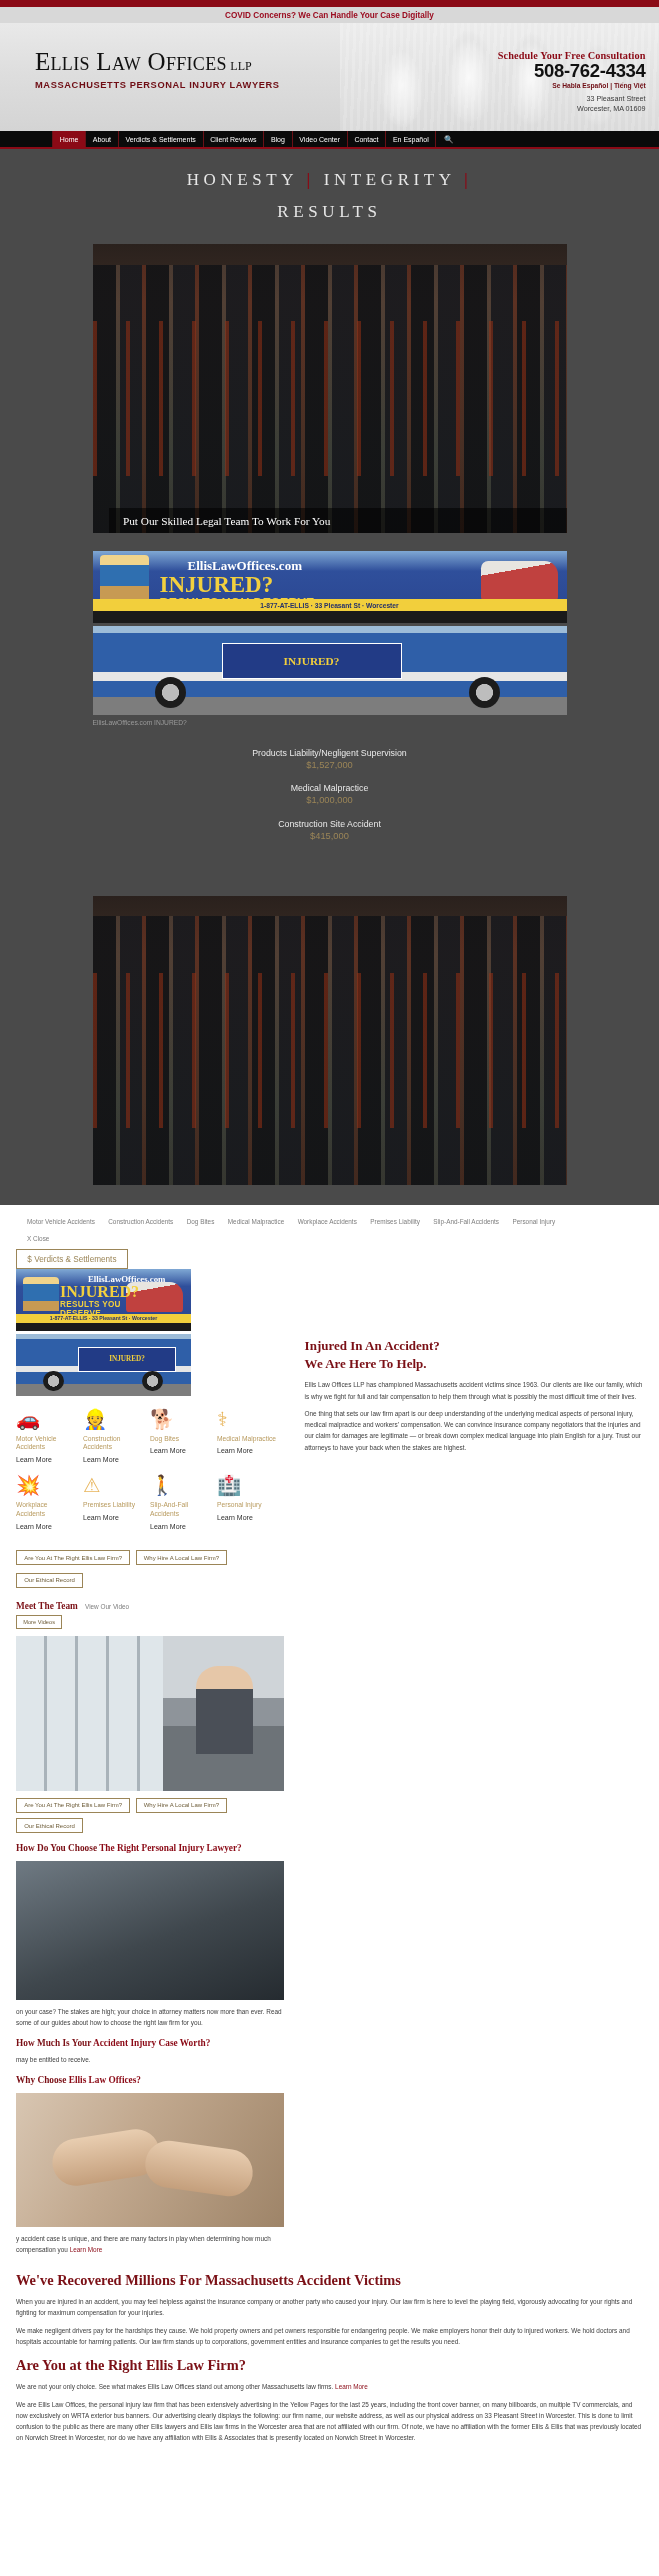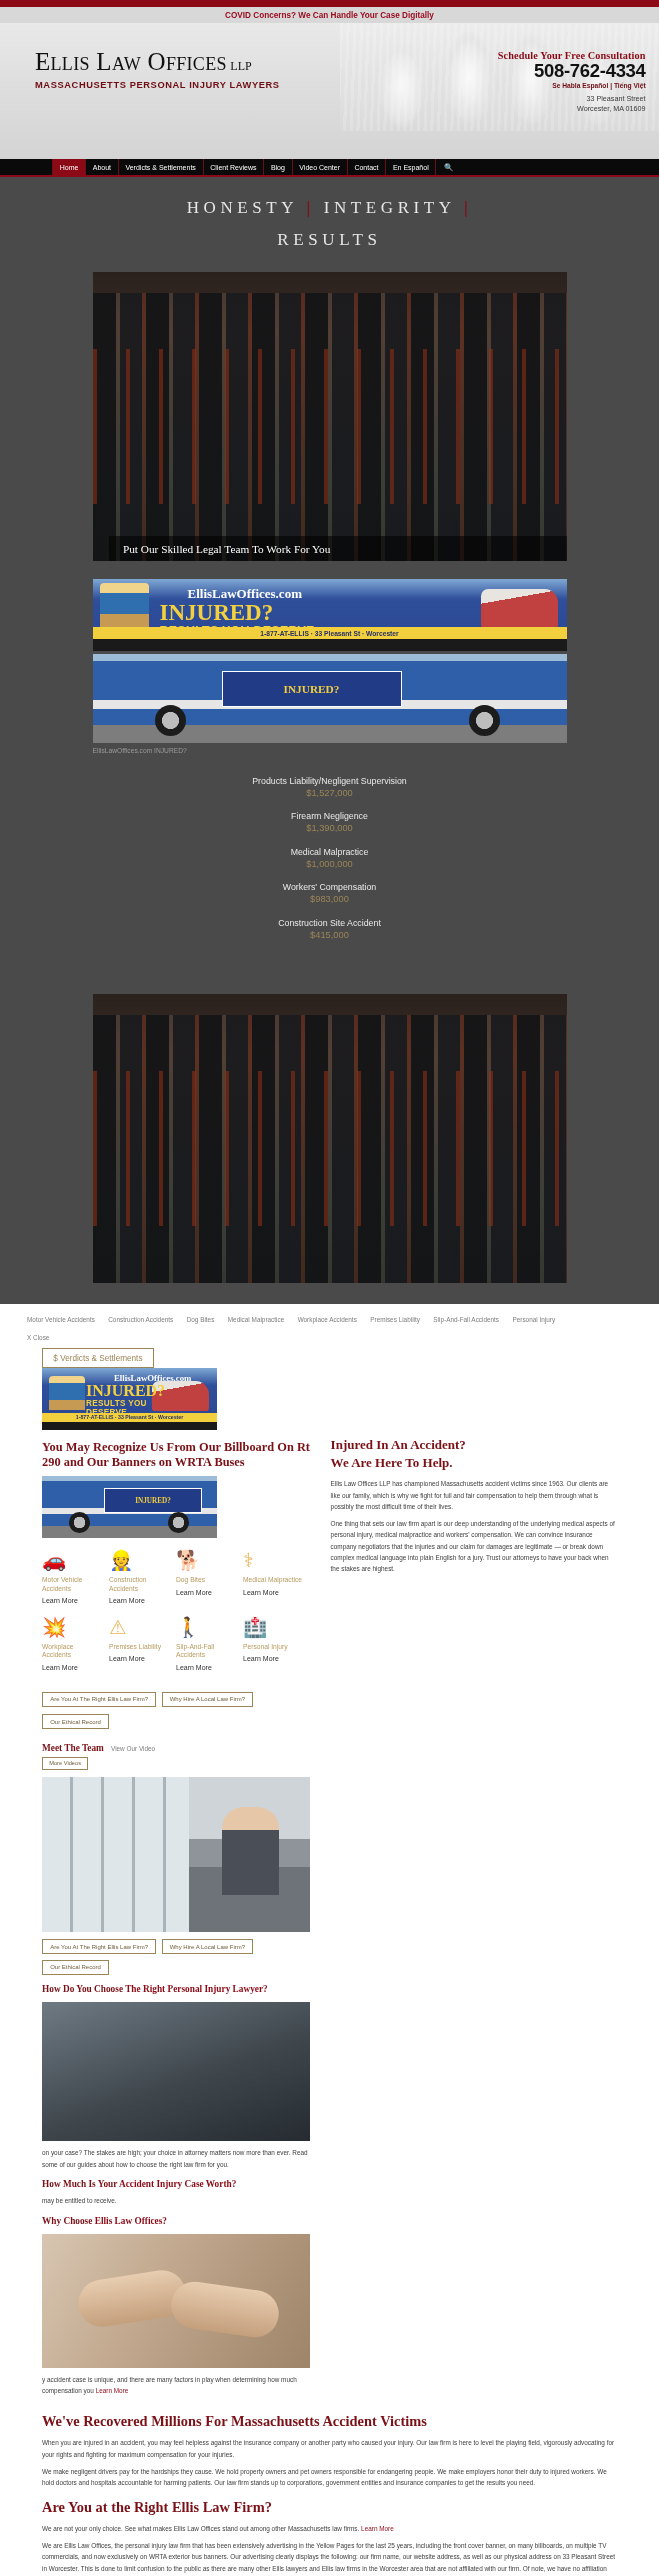--- a/index.html
+++ b/index.html
@@ -19,21 +19,21 @@
     height: 16px; background: #d8d8d8;
     display: flex; align-items: center; justify-content: center;
   }
   .covid-bar span {
     color: #9b0c20; font-weight: bold; font-size: 8.2px;
     font-family: "Liberation Sans", sans-serif;
   }
 
   
   .masthead {
-    position: relative; height: 136px;
+    position: relative; height: 108px;
     background: linear-gradient(180deg,#e9e9e9 0%,#dedede 45%,#d4d4d4 100%);
     overflow: hidden;
   }
   .masthead .statues {
     position: absolute; right: 0; top: 0; width: 319px; height: 108px;
     background:
       radial-gradient(ellipse 31px 57px at 62px 62px, #fbfbfb 0%, #e6e6e6 60%, rgba(230,230,230,0) 75%),
       radial-gradient(ellipse 33px 62px at 129px 54px, #fdfdfd 0%, #e4e4e4 62%, rgba(228,228,228,0) 76%),
       radial-gradient(ellipse 31px 61px at 191px 56px, #fcfcfc 0%, #e3e3e3 62%, rgba(227,227,227,0) 76%),
       radial-gradient(ellipse 28px 54px at 258px 62px, #f7f7f7 0%, #e2e2e2 62%, rgba(226,226,226,0) 76%),
@@ -153,21 +153,21 @@
   .set-amount { color: #9b8557; font-size: 9.3px; margin-top: 2.1px; }
 
   
   .pa-strip {
     background: #fff; padding: 10.3px 27px 3.1px; display: flex; flex-wrap: wrap; gap: 0 13.4px;
   }
   .pa-strip a { color: #7d7d7d; font-size: 6.4px; padding: 2.1px 0; }
   .pa-close { padding: 5.2px 27px 7.2px; color: #7d7d7d; font-size: 6.4px; }
 
   
-  .wrap { width: 659px; padding: 0 42px; }
+  .wrap { width: 659px; padding: 0 16px; }
   .twocol { display: flex; gap: 20.6px; align-items: flex-start; }
   .colL { width: 268px; } .colR { flex: 1; }
 
   .vs-tab {
     display: inline-block; border: 0.5px solid #9b8557; color: #9b8557;
     padding: 4.6px 10.3px; font-size: 8.2px; background: #fff;
   }
   .img-card { width: 175px; }
   .h-serif-red {
     font-family: "Liberation Serif", serif; color: #7b1016; font-weight: bold;
@@ -305,30 +305,22 @@
     </div>
     <div class="bb-bottom-txt">EllisLawOffices.com INJURED?</div>
   </div>
 
   <div class="settlements">
     <div class="set-item">
       <div class="set-label">Products Liability/Negligent Supervision</div>
       <div class="set-amount">$1,527,000</div>
     </div>
     <div class="set-item">
-      <div class="set-label">Firearm Negligence</div>
-      <div class="set-amount">$1,390,000</div>
-    </div>
-    <div class="set-item">
       <div class="set-label">Medical Malpractice</div>
       <div class="set-amount">$1,000,000</div>
-    </div>
-    <div class="set-item">
-      <div class="set-label">Workers' Compensation</div>
-      <div class="set-amount">$983,000</div>
     </div>
     <div class="set-item">
       <div class="set-label">Construction Site Accident</div>
       <div class="set-amount">$415,000</div>
     </div>
   </div>
 
   <div class="hero-photo-wrap">
     <div class="hero-photo">
       <div class="people"></div>
@@ -364,21 +356,20 @@
           <div class="bb-inner" style="left:44px;top:5.2px;right:61px">
             <div class="bb-url" style="font-size:8.8px">EllisLawOffices.com</div>
             <div class="bb-injured" style="font-size:16px">INJURED?</div>
             <div class="bb-results" style="font-size:8.2px">RESULTS YOU DESERVE</div>
           </div>
           <div class="ylbar" style="height:9.3px;bottom:8.2px;font-size:5.2px">1-877-AT-ELLIS · 33 Pleasant St · Worcester</div>
           <div class="postbar" style="height:8.2px"></div>
         </div>
       </div>
 
-      <div class="sec-title h-serif-red">You May Recognize Us From Our Billboard On Rt 290 and Our Banners on WRTA Buses</div>
 
       <div class="img-card" style="width:175px;margin-top:3.1px">
         <div class="bus-photo" style="height:62px">
           <div class="adpanel" style="left:62px;top:12.4px;width:98px;height:25px;font-size:7.2px">INJURED?</div>
           <div class="wheel w1" style="left:27px;width:20.6px;height:20.6px;bottom:5.2px"></div>
           <div class="wheel w2" style="right:28px;width:20.6px;height:20.6px;bottom:5.2px"></div>
         </div>
       </div>
 
       

